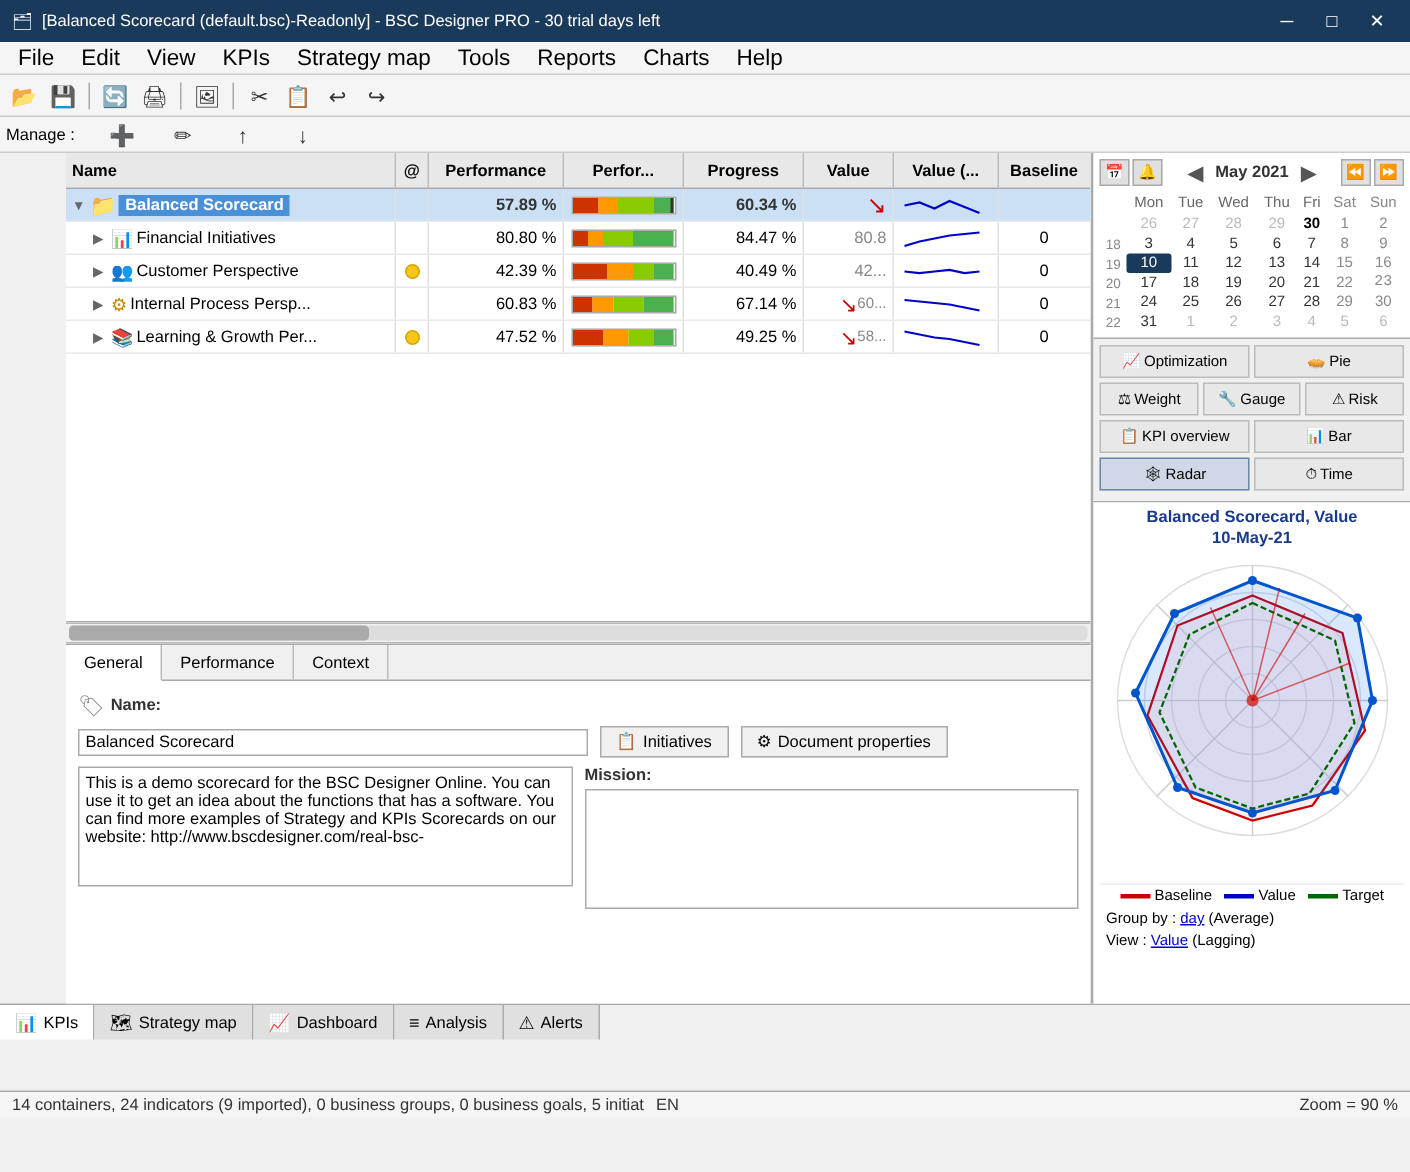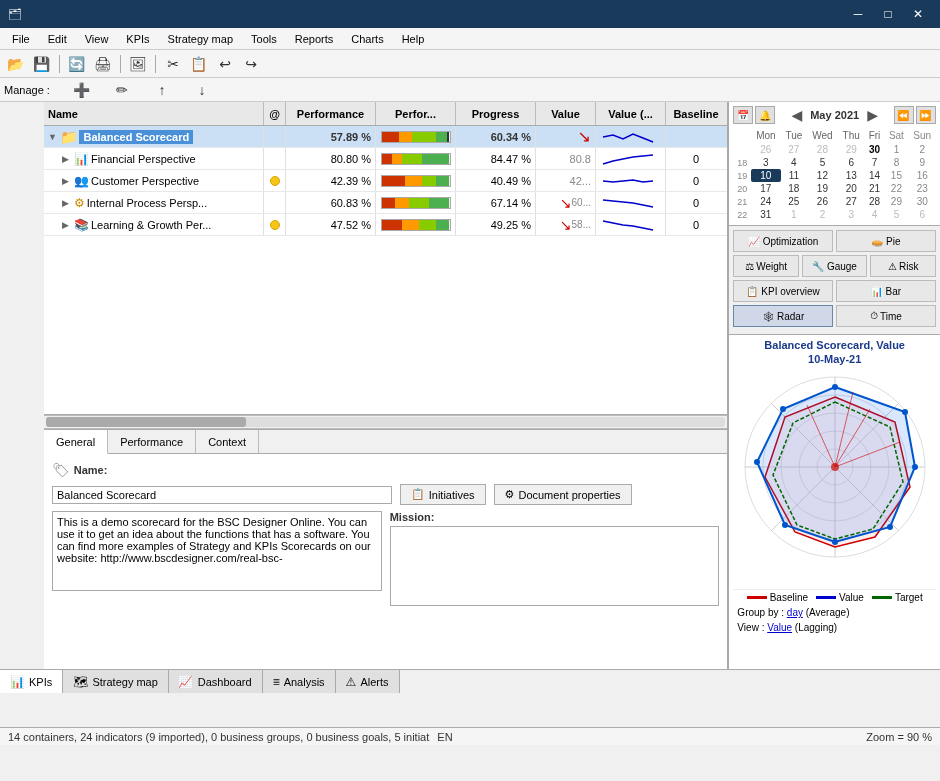--- a/index.html
+++ b/index.html
@@ -29,21 +29,21 @@
       border-bottom: 1px solid #ccc;
       display: flex;
       align-items: center;
       height: 22px;
       padding: 0 4px;
       gap: 2px;
     }
     .menu-item {
       padding: 2px 8px;
       cursor: pointer;
-      font-size: 11px;
+      font-size: 15px;
       color: #000;
     }
 
     
     .toolbar {
       background: #f5f5f5;
       border-bottom: 1px solid #ccc;
       height: 28px;
       display: flex;
       align-items: center;
@@ -334,20 +334,21 @@
 
     
     .indent1 { padding-left: 18px; }
   </style>
 </head>
 <body>
 
 <div class="title-bar">
   <div class="title-bar-left">
     <span>🗂</span>
+    <span>[Balanced Scorecard (default.bsc)-Readonly] - BSC Designer PRO - 30 trial days left</span>
   </div>
   <div class="title-bar-controls">
     <button class="title-btn">─</button>
     <button class="title-btn">□</button>
     <button class="title-btn close">✕</button>
   </div>
 </div>
 
 <div class="menu-bar">
   <span class="menu-item">File</span>
@@ -448,21 +449,21 @@
               <polyline points="5,7 15,5 25,9 35,4 45,8 55,12" fill="none" stroke="#0000cc" stroke-width="1.5"></polyline>
             </svg>
           </div>
           <div class="row-baseline"></div>
         </div>
 
         <div class="table-row">
           <div class="row-name indent1">
             <span class="tree-expand">▶</span>
             <span style="color:#cc8800; font-size:12px;">📊</span>
-            <span>Financial Perspective</span>
+            <span>Financial Initiatives</span>
           </div>
           <div class="row-at"></div>
           <div class="row-perf">
             <span>80.80 %</span>
           </div>
           <div class="row-perfbar">
             <div class="perf-bar">
               <div class="perf-seg" style="width:15%; background:#cc3300;"></div>
               <div class="perf-seg" style="width:15%; background:#ff9900;"></div>
               <div class="perf-seg" style="width:30%; background:#88cc00;"></div>
@@ -709,21 +710,21 @@
             <td style="color:#888;">16</td>
           </tr>
           <tr>
             <td style="color:#888; font-size:9px;">20</td>
             <td>17</td>
             <td>18</td>
             <td>19</td>
             <td>20</td>
             <td>21</td>
             <td style="color:#888;">22</td>
-            <td style="color:#888;">23</td>
+            <td style="color:#888;font-family:Liberation Mono, monospace;">23</td>
           </tr>
           <tr>
             <td style="color:#888; font-size:9px;">21</td>
             <td>24</td>
             <td>25</td>
             <td>26</td>
             <td>27</td>
             <td>28</td>
             <td style="color:#888;">29</td>
             <td style="color:#888;">30</td>

